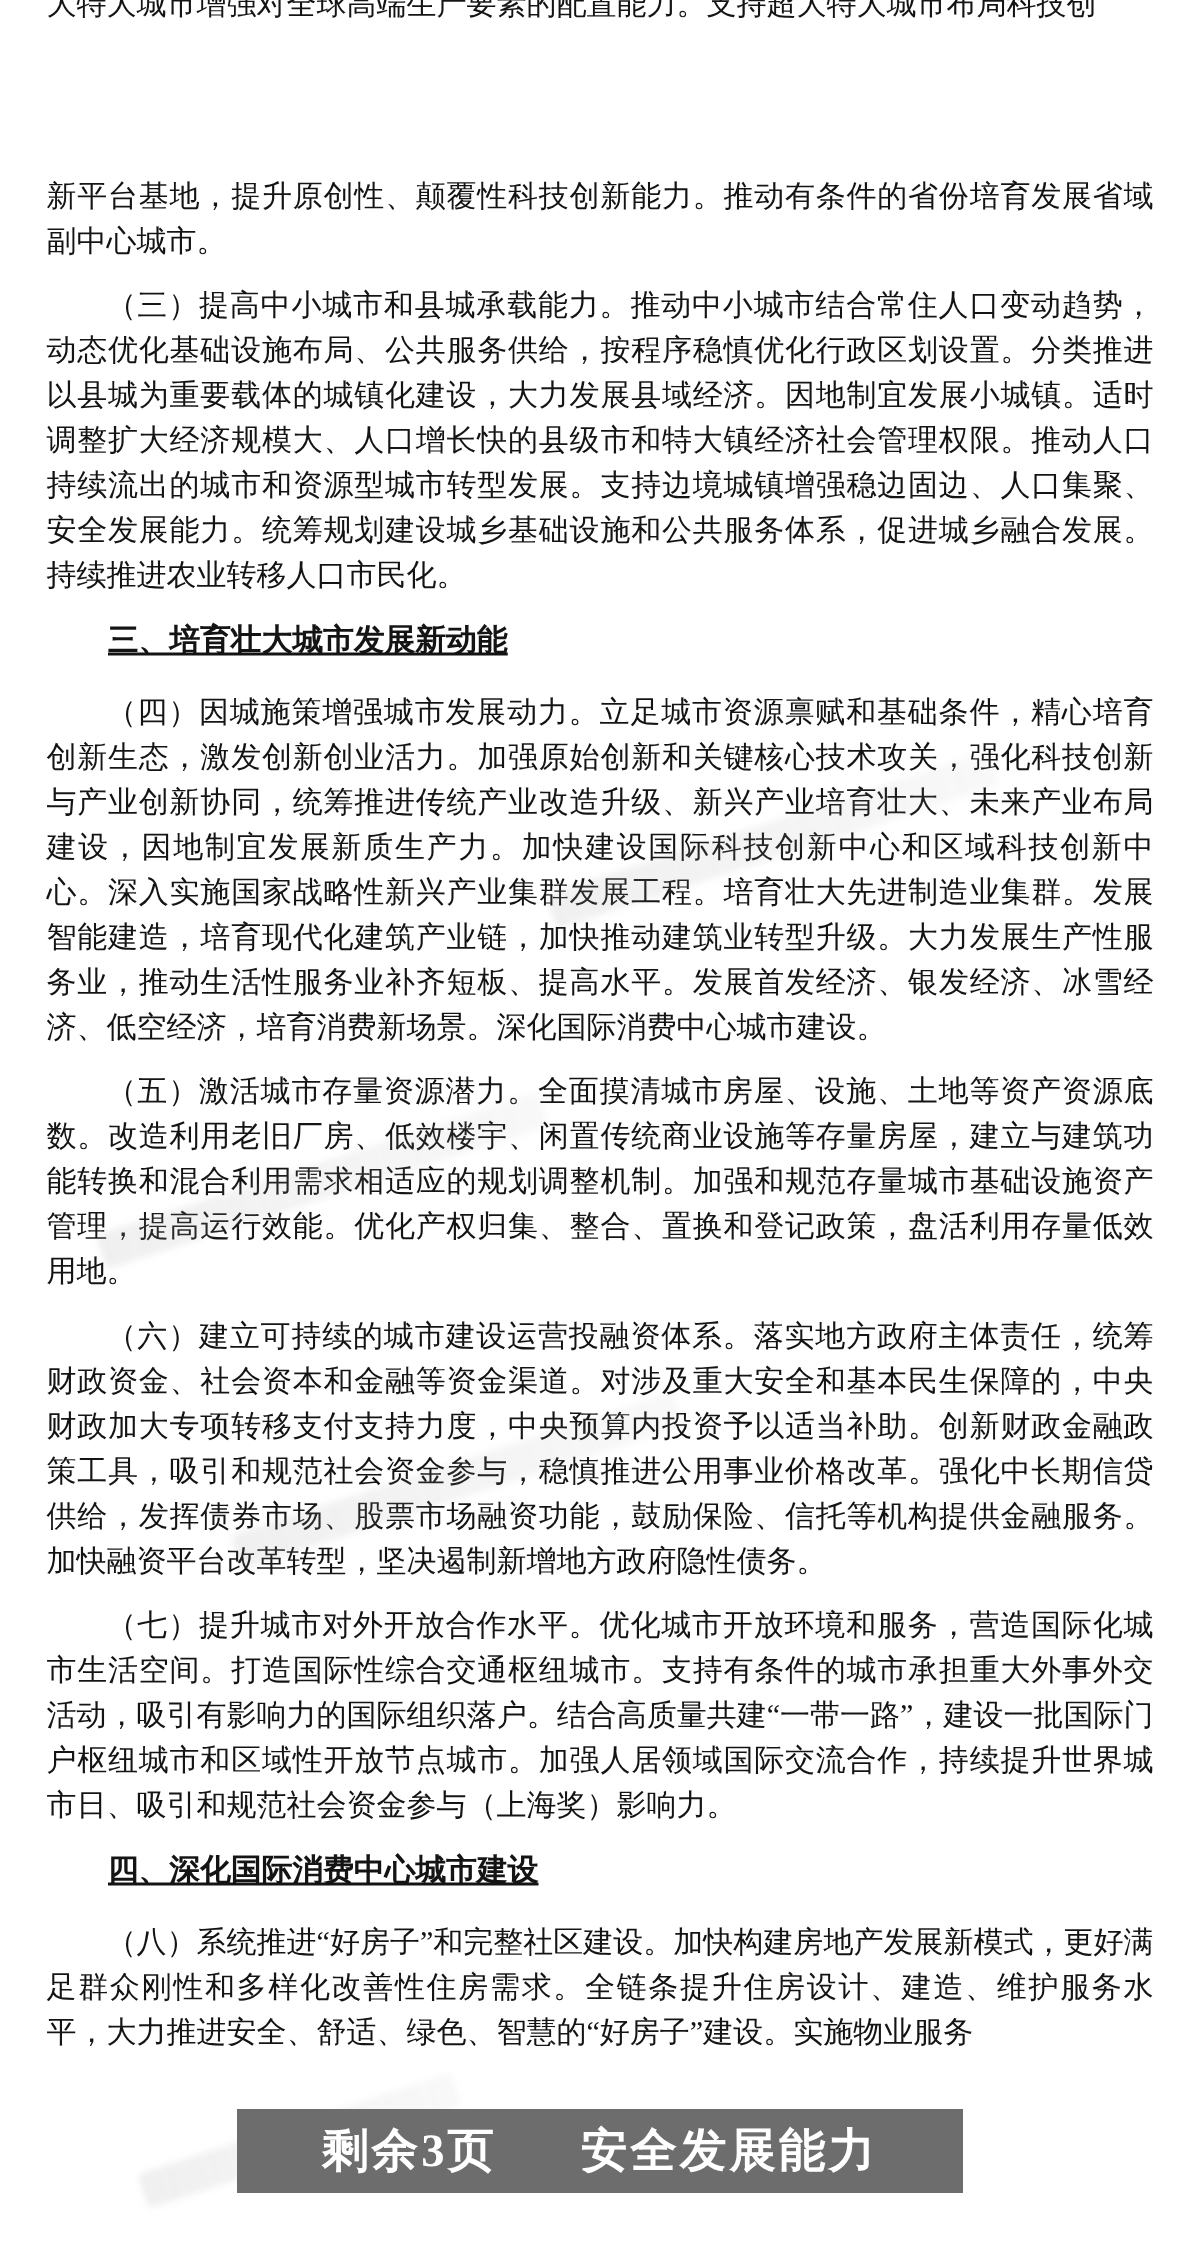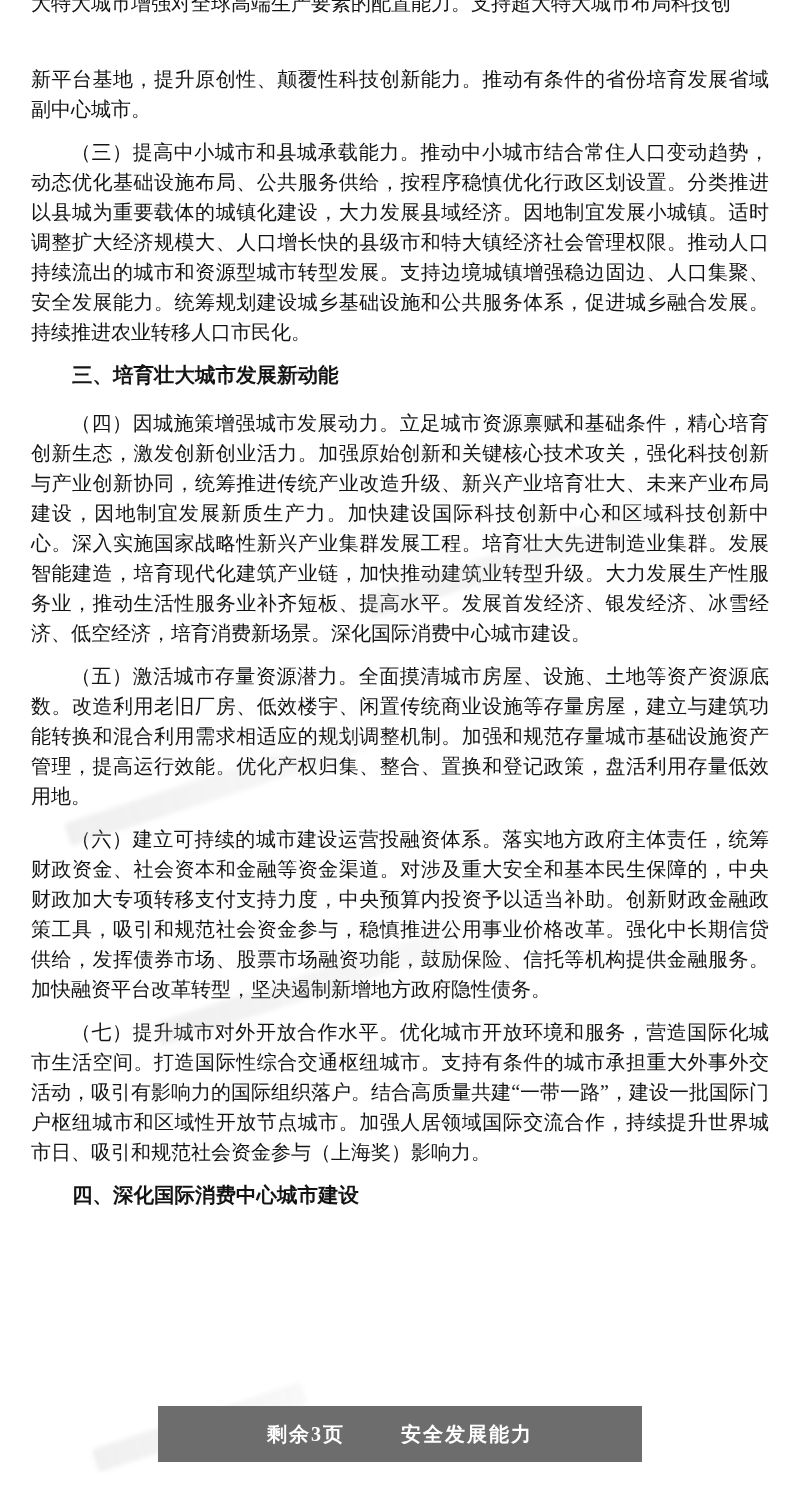--- a/index.html
+++ b/index.html
@@ -20,31 +20,32 @@
     right: 31px;
     font-size: 20px;
     line-height: 30px;
     white-space: nowrap;
     overflow: hidden;
     color: #141414;
   }
   .doc {
     position: absolute;
     top: 0; left: 0; right: 0;
-    padding: 64px 31px 0 31px;
+    padding: 116px 31px 0 31px;
     font-size: 20px;
     line-height: 30px;
     text-align: justify;
   }
   .para { margin-bottom: 13px; text-indent: 2em; }
   .para.continuation { text-indent: 0; }
   .para.heading {
     font-weight: bold;
     font-size: 20.5px;
     margin-bottom: 18px;
+    text-decoration: underline;
   }
   .watermark {
     position: absolute;
     height: 24px;
     width: 310px;
     transform: rotate(-18deg);
     background: linear-gradient(90deg, rgba(160,160,160,0.16), rgba(160,160,160,0.07));
     filter: blur(2px);
     pointer-events: none;
     border-radius: 4px;
@@ -59,40 +60,41 @@
     left: 50%;
     transform: translateX(-50%);
     width: 484px;
     height: 56px;
     background: #6d6d6d;
     color: #ffffff;
     display: flex;
     align-items: center;
     justify-content: center;
     gap: 56px;
-    font-size: 20px;
+    font-size: 31px;
     font-weight: bold;
     letter-spacing: 2px;
     cursor: pointer;
   }
 </style>
 </head>
 <body>
 
 <div class="clipped-line">大特大城市增强对全球高端生产要素的配置能力。支持超大特大城市布局科技创</div>
 
 <div class="doc">
   <p class="para continuation">新平台基地，提升原创性、颠覆性科技创新能力。推动有条件的省份培育发展省域副中心城市。</p>
   <p class="para body">（三）提高中小城市和县城承载能力。推动中小城市结合常住人口变动趋势，动态优化基础设施布局、公共服务供给，按程序稳慎优化行政区划设置。分类推进以县城为重要载体的城镇化建设，大力发展县域经济。因地制宜发展小城镇。适时调整扩大经济规模大、人口增长快的县级市和特大镇经济社会管理权限。推动人口持续流出的城市和资源型城市转型发展。支持边境城镇增强稳边固边、人口集聚、安全发展能力。统筹规划建设城乡基础设施和公共服务体系，促进城乡融合发展。持续推进农业转移人口市民化。</p>
   <h3 class="para heading">三、培育壮大城市发展新动能</h3>
   <p class="para body">（四）因城施策增强城市发展动力。立足城市资源禀赋和基础条件，精心培育创新生态，激发创新创业活力。加强原始创新和关键核心技术攻关，强化科技创新与产业创新协同，统筹推进传统产业改造升级、新兴产业培育壮大、未来产业布局建设，因地制宜发展新质生产力。加快建设国际科技创新中心和区域科技创新中心。深入实施国家战略性新兴产业集群发展工程。培育壮大先进制造业集群。发展智能建造，培育现代化建筑产业链，加快推动建筑业转型升级。大力发展生产性服务业，推动生活性服务业补齐短板、提高水平。发展首发经济、银发经济、冰雪经济、低空经济，培育消费新场景。深化国际消费中心城市建设。</p>
   <p class="para body">（五）激活城市存量资源潜力。全面摸清城市房屋、设施、土地等资产资源底数。改造利用老旧厂房、低效楼宇、闲置传统商业设施等存量房屋，建立与建筑功能转换和混合利用需求相适应的规划调整机制。加强和规范存量城市基础设施资产管理，提高运行效能。优化产权归集、整合、置换和登记政策，盘活利用存量低效用地。</p>
   <p class="para body">（六）建立可持续的城市建设运营投融资体系。落实地方政府主体责任，统筹财政资金、社会资本和金融等资金渠道。对涉及重大安全和基本民生保障的，中央财政加大专项转移支付支持力度，中央预算内投资予以适当补助。创新财政金融政策工具，吸引和规范社会资金参与，稳慎推进公用事业价格改革。强化中长期信贷供给，发挥债券市场、股票市场融资功能，鼓励保险、信托等机构提供金融服务。加快融资平台改革转型，坚决遏制新增地方政府隐性债务。</p>
   <p class="para body">（七）提升城市对外开放合作水平。优化城市开放环境和服务，营造国际化城市生活空间。打造国际性综合交通枢纽城市。支持有条件的城市承担重大外事外交活动，吸引有影响力的国际组织落户。结合高质量共建“一带一路”，建设一批国际门户枢纽城市和区域性开放节点城市。加强人居领域国际交流合作，持续提升世界城市日、吸引和规范社会资金参与（上海奖）影响力。</p>
   <h3 class="para heading">四、深化国际消费中心城市建设</h3>
+  <p class="para body">（八）系统推进“好房子”和完整社区建设。加快构建房地产发展新模式，更好满足群众刚性和多样化改善性住房需求。全链条提升住房设计、建造、维护服务水平，大力推进安全、舒适、绿色、智慧的“好房子”建设。实施物业服务</p>
 </div>
 
 <div class="watermark w1"></div>
 <div class="watermark w2"></div>
 <div class="watermark w3"></div>
 <div class="watermark w4"></div>
 
 <div class="footer-banner">
   <span>剩余3页</span>
   <span>安全发展能力</span>

